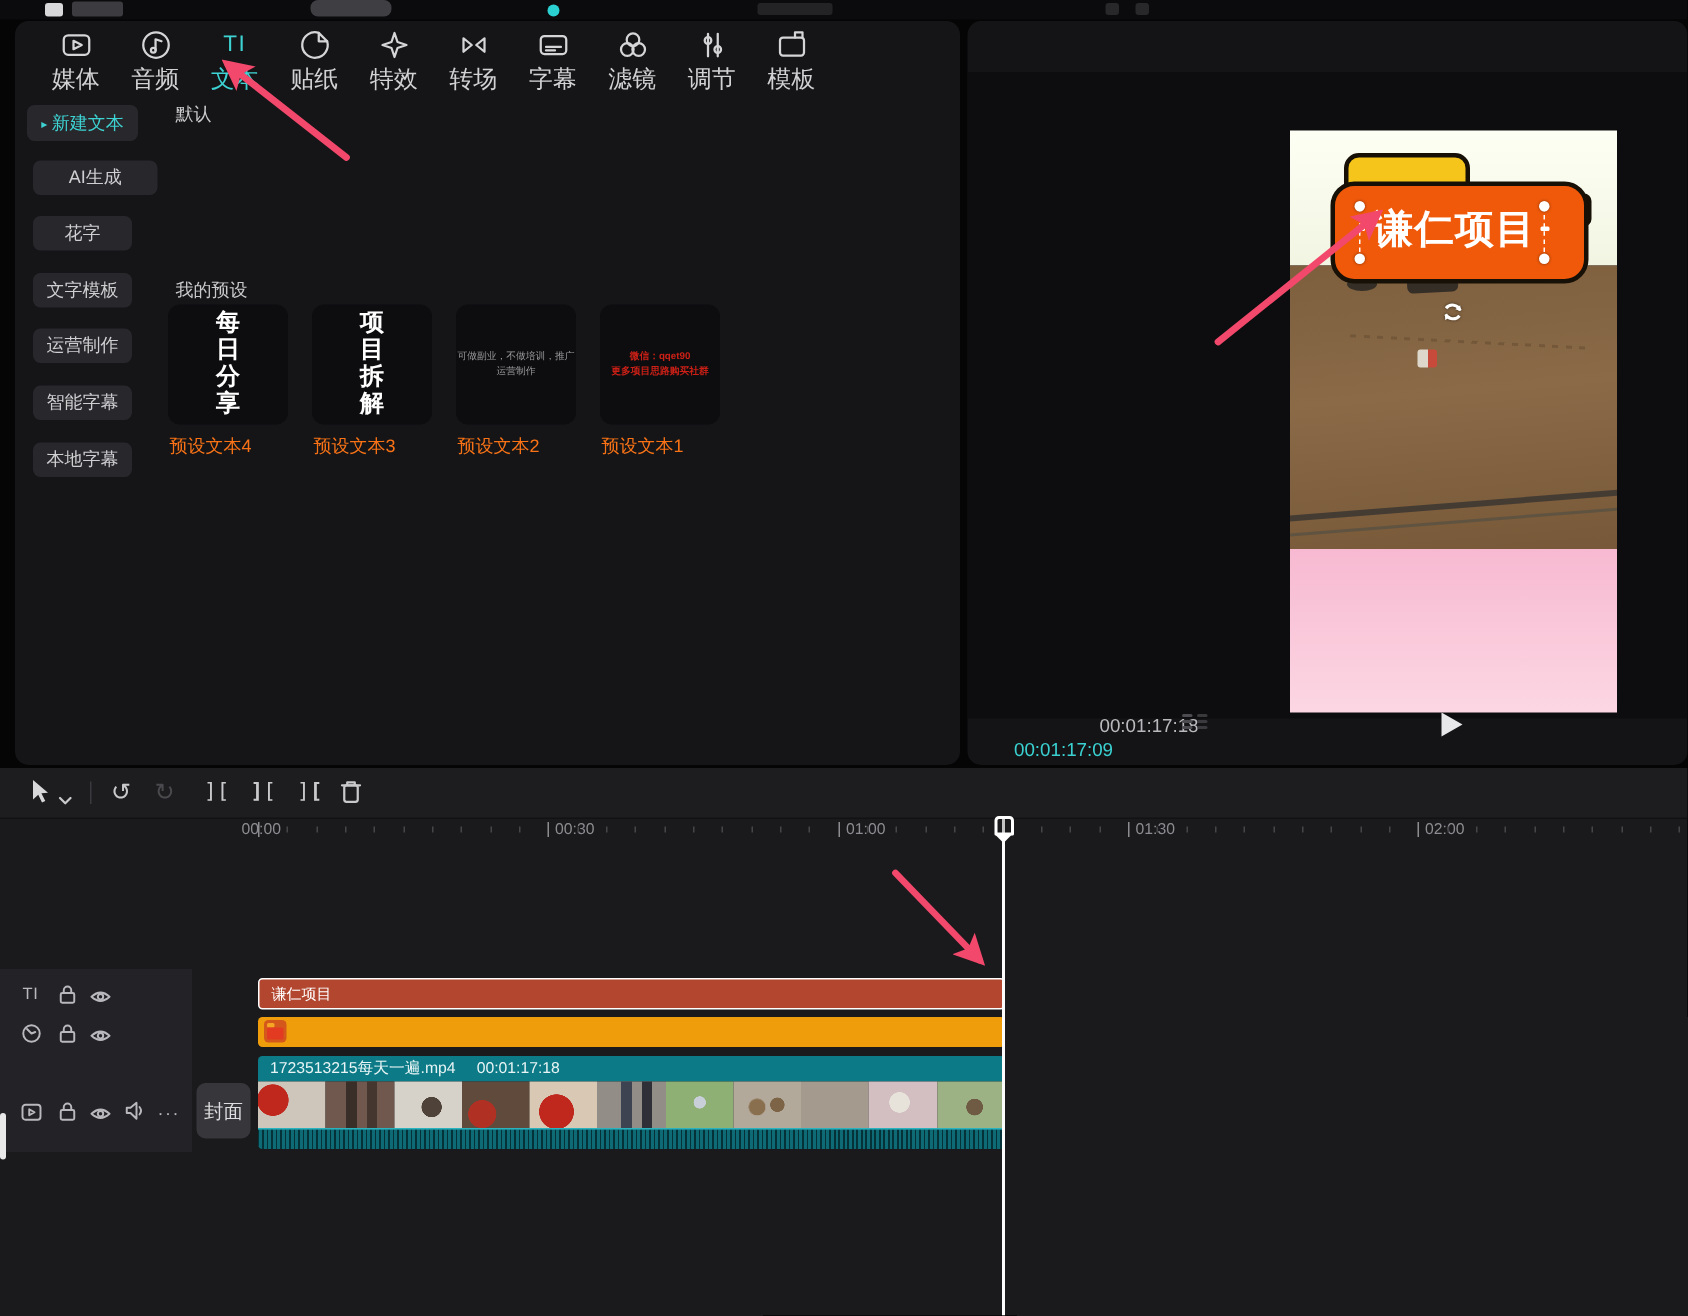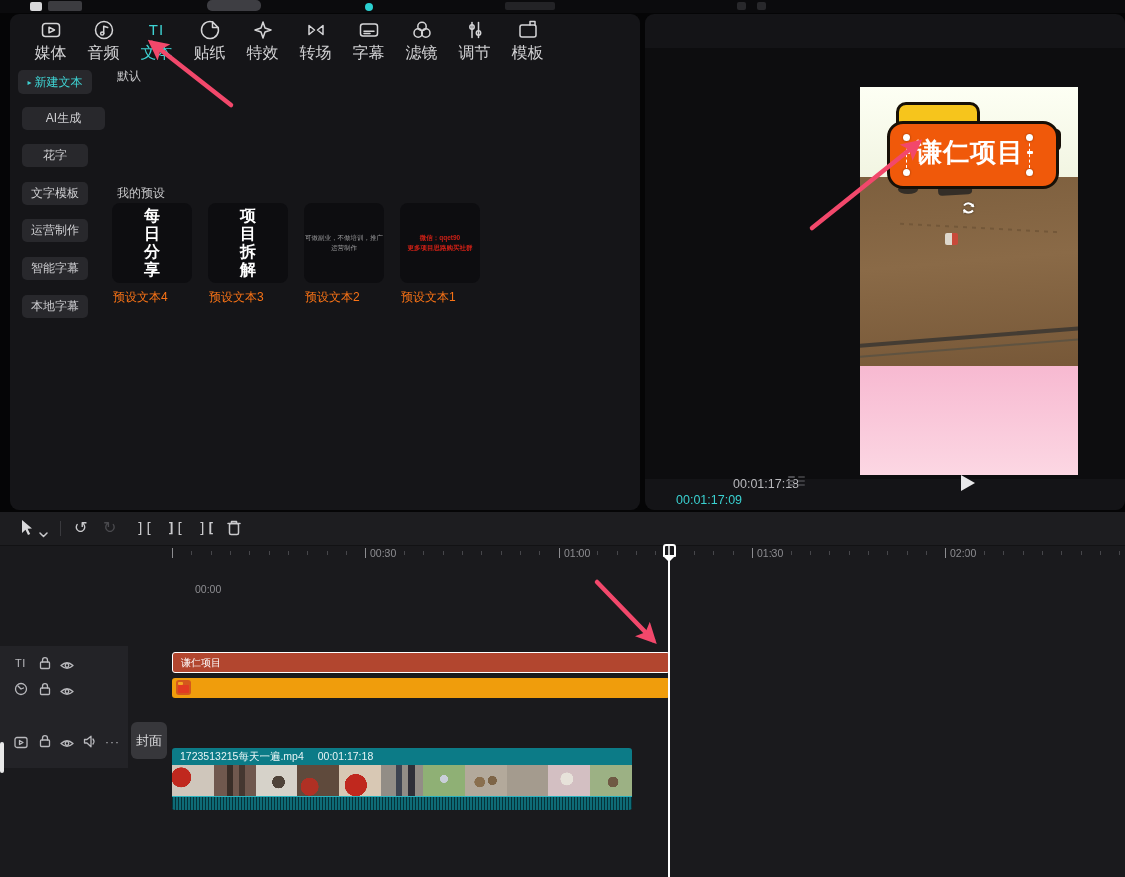--- a/index.html
+++ b/index.html
@@ -80,21 +80,21 @@
   .ti-small{color:#b9b9bd;font-size:11px;letter-spacing:.5px;}
   .more-dots{color:#b9b9bd;font-size:12px;letter-spacing:1px;}
   .cover-btn{left:131px;top:210px;width:36px;height:37px;background:#37373b;border-radius:6px;color:#dedee0;font-size:13px;display:flex;align-items:center;justify-content:center;cursor:pointer;}
   
   .clip-text{left:172px;top:140px;width:498px;height:21px;background:#b2462f;border:1.5px solid #fff;border-radius:3px;box-sizing:border-box;cursor:pointer;}
   .clip-text span{position:absolute;left:8px;top:3px;font-size:10px;color:#fff;}
   .clip-sticker{left:172px;top:166px;width:498px;height:20px;background:#f09d0c;border-radius:3px;cursor:pointer;}
   .stk-thumb{left:4px;top:2px;width:15px;height:15px;border-radius:3px;background:#d4581c;overflow:hidden;}
   .stk-thumb i{position:absolute;left:2px;top:5px;width:11px;height:8px;background:#e23b22;border-radius:1px;}
   .stk-thumb b{position:absolute;left:2px;top:2px;width:5px;height:3px;background:#f5a623;border-radius:1px;}
-  .clip-video{left:172px;top:192px;width:460px;height:62px;border-radius:3px;overflow:hidden;cursor:pointer;margin-top:44px;}
+  .clip-video{left:172px;top:192px;width:498px;height:62px;border-radius:3px;overflow:hidden;cursor:pointer;}
   .cv-head{height:17px;background:#0c7b87;color:#e8f4f5;font-size:10.5px;line-height:17px;padding-left:8px;white-space:nowrap;}
   .cv-head b{font-weight:normal;margin-left:14px;}
   .cv-strip{height:31px;display:flex;}
   .cv-strip div{flex:1;}
   .cv-wave{height:14px;background:#0e6b76;border-top:1px solid #2ab3bf;
     background-image:repeating-linear-gradient(90deg,rgba(4,44,50,.9) 0 1px,transparent 1px 3px);}
   .th1{background:#cfc6bb;background-image:radial-gradient(circle at 22% 40%,#c0281e 0 26%,transparent 27%);}
   .th2{background:#70584e;background-image:linear-gradient(90deg,transparent 30%,#3a2e28 30% 45%,transparent 45% 60%,#453730 60% 75%,transparent 75%);}
   .th3{background:#d6d2c9;background-image:radial-gradient(circle at 55% 55%,#4f4339 0 22%,transparent 23%);}
   .th4{background:#5f4a3c;background-image:radial-gradient(circle at 30% 70%,#b03024 0 24%,transparent 25%);}
@@ -340,21 +340,21 @@
       <div class="tl-ic split-g" style="left:198px;top:9px;">]<b>[</b></div>
       <div class="tl-ic" style="left:226px;top:7px;">
         <svg width="16" height="18" viewBox="0 0 16 18">
             <path d="M2 4.5 H14 M5.5 4.5 V2.5 h5 v2"></path>
             <rect x="3.5" y="4.5" width="9" height="11" rx="1.5"></rect>
           </svg>
       </div>
     </div>
 
     <div class="abs ruler" id="ruler">
-      <span class="rlbl" style="left:195px;margin-top:36px;">00:00</span>
+      <span class="rlbl" style="left:161px;">00:00</span>
       <span class="rlbl" style="left:370px;">00:30</span>
       <span class="rlbl" style="left:564px;">01:00</span>
       <span class="rlbl" style="left:757px;">01:30</span>
       <span class="rlbl" style="left:950px;">02:00</span>
     <div class="tick major" style="left: 172px; top: 3px; height: 10px;"></div>
         <div class="tick" style="left: 191.33px; top: 6px; height: 4px;"></div>
         <div class="tick" style="left: 210.66px; top: 6px; height: 4px;"></div>
         <div class="tick" style="left: 229.99px; top: 6px; height: 4px;"></div>
         <div class="tick" style="left: 249.32px; top: 6px; height: 4px;"></div>
         <div class="tick" style="left: 268.65px; top: 6px; height: 4px;"></div>

